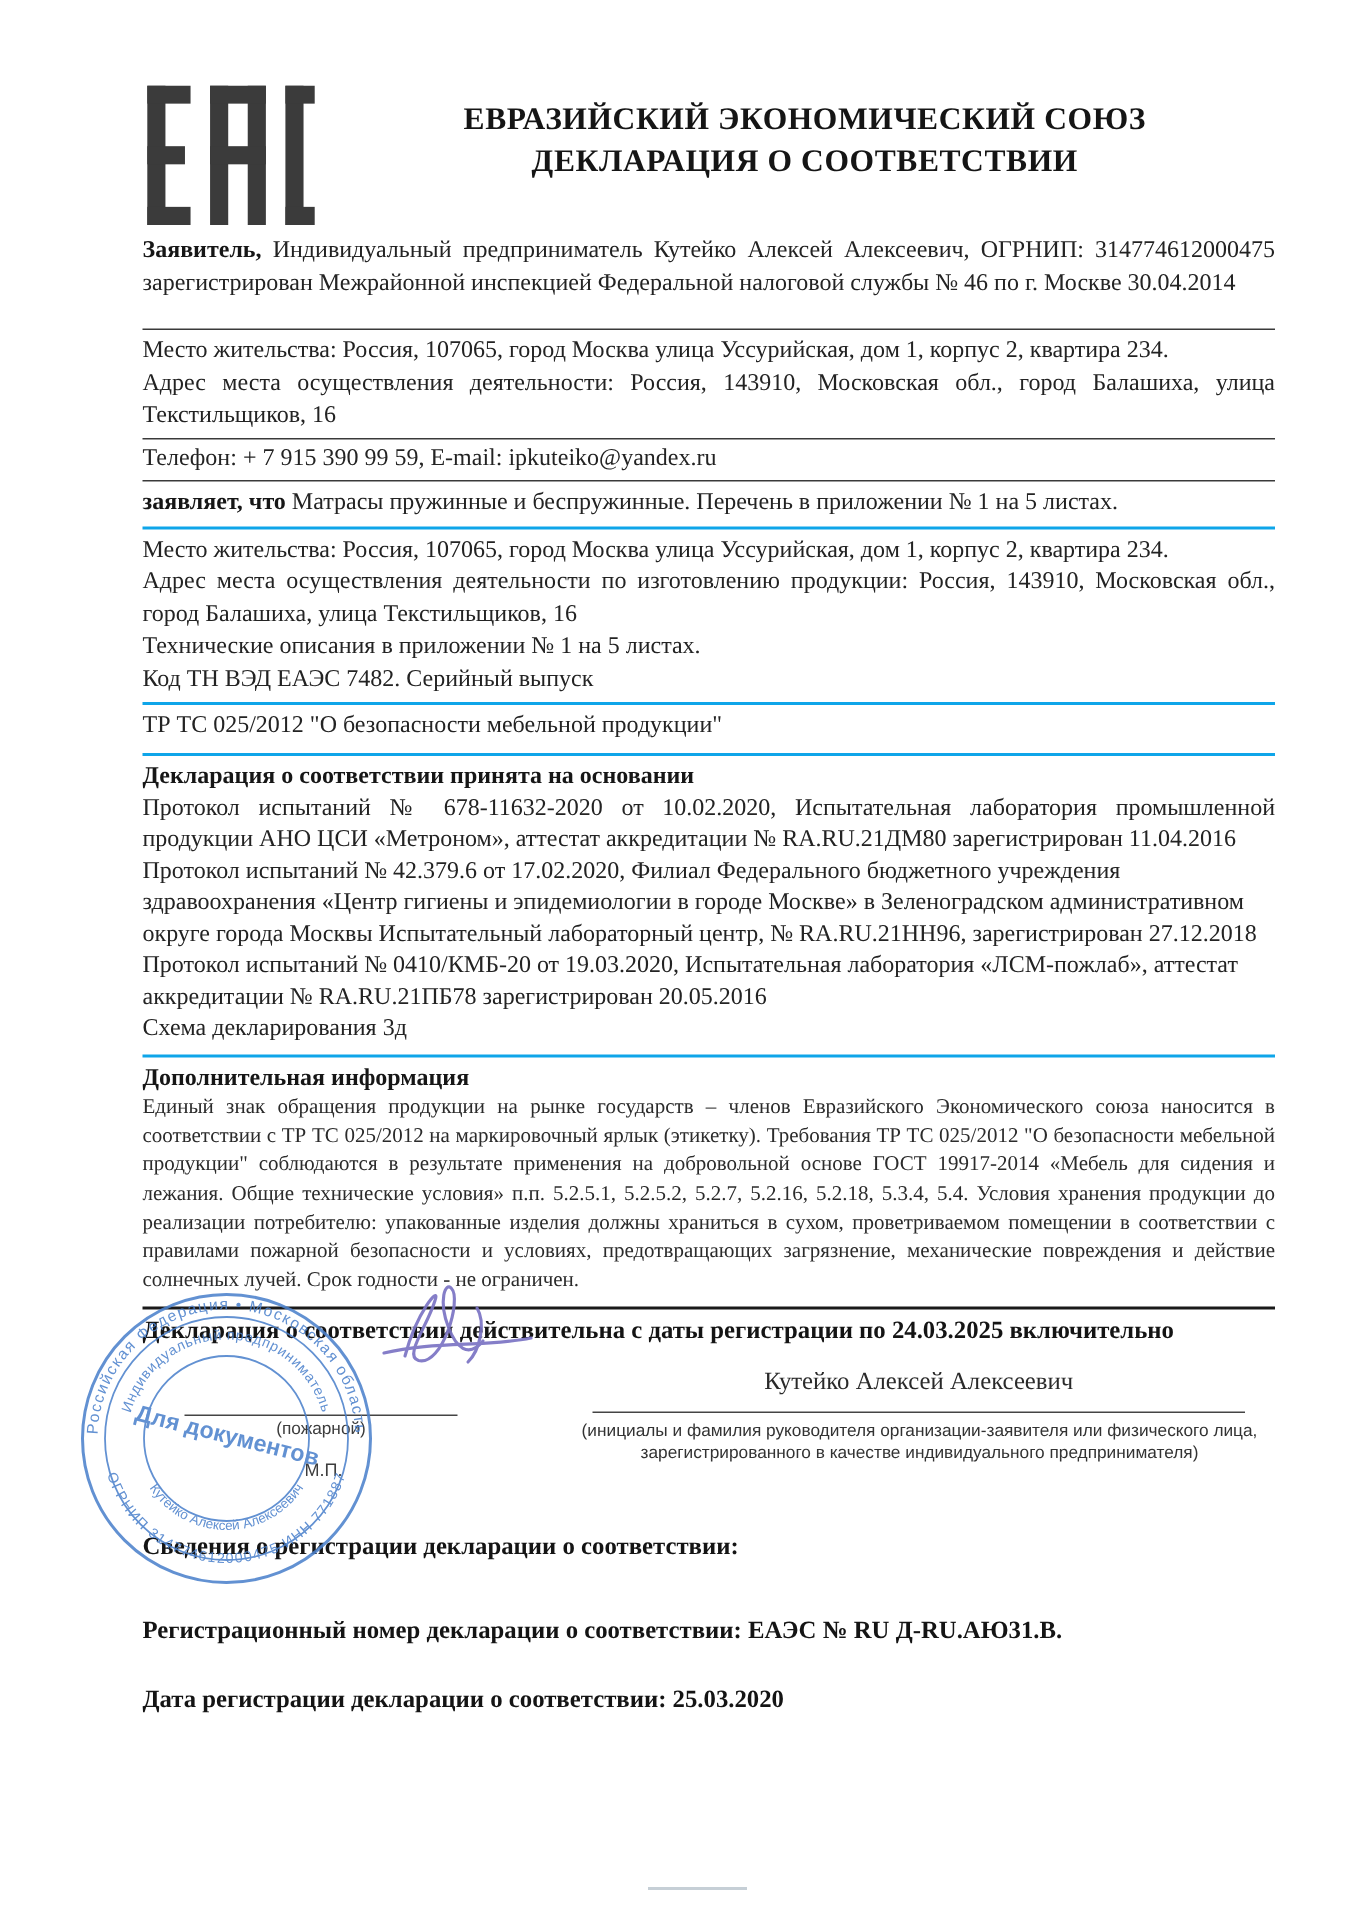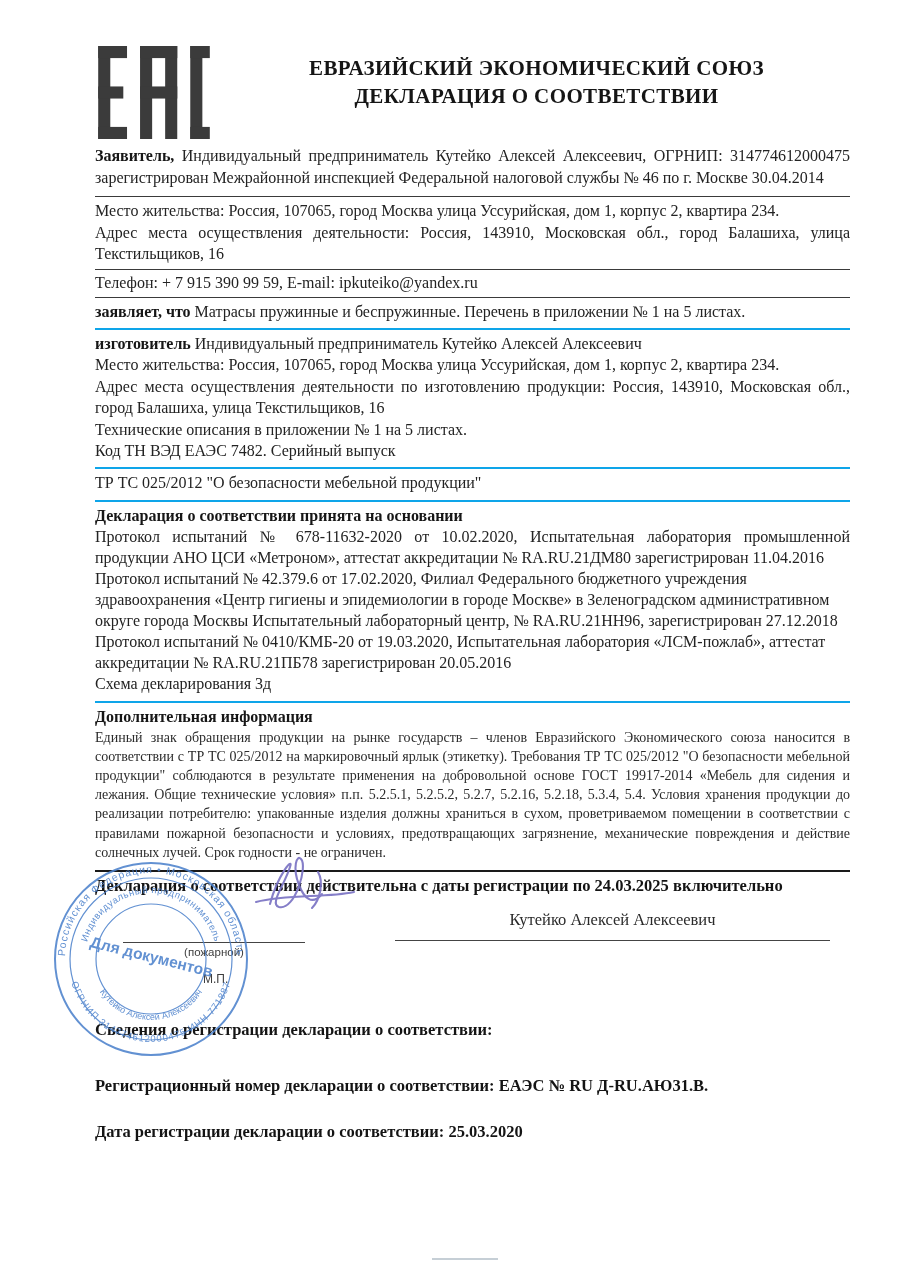--- a/index.html
+++ b/index.html
@@ -5,40 +5,40 @@
   * { margin:0; padding:0; box-sizing:border-box; }
   html,body { background:#ffffff; }
   body {
     width:900px; height:1280px;
     font-family:"Liberation Serif", serif;
     color:#232323;
     position:relative;
     overflow:hidden;
   }
   .page { position:relative; width:900px; height:1280px; background:#fff; }
-  .content { position:absolute; left:95px; top:44px; width:755px; }
+  .content { position:absolute; left:95px; top:55px; width:755px; }
 
   
   .header { position:relative; height:100px; }
   .eac-logo { position:absolute; left:3px; top:2px; width:112px; height:93px; }
   .doc-title {
     position:absolute; left:128px; right:0; top:10px;
     text-align:center; font-weight:bold; font-size:21px; line-height:28px;
     color:#151515; letter-spacing:.4px;
   }
 
   
   .sec { font-size:16px; line-height:21.5px; }
   .b-thin  { border-bottom:1.5px solid #3a3a3a; }
   .b-med   { border-bottom:2px solid #0ea5e9; }
   .b-heavy { border-bottom:2.5px solid #1a1a1a; }
   .just { text-align:justify; text-align-last:left; }
   b, .bold { font-weight:bold; color:#161616; }
 
-  .applicant { padding:1px 0 8px; }
+  .applicant { padding:1px 0 20px; }
   .address   { padding:3px 0 4px; }
   .phone     { padding:2px 0 4px; }
   .declares  { padding:3px 0 5px; }
   .manufacturer { padding:3px 0 5px; }
   .compliance   { padding:3px 0 7px; }
   .basis        { padding:3px 0 7px; line-height:21px; }
   .basis p.just { margin:0; }
   .additional   { padding:3px 0 8px; }
   .additional .addl-text { font-size:14px; line-height:19.2px; text-align:justify; text-align-last:left; color:#2b2b2b; }
   .validity { padding:4px 0 0; font-weight:bold; font-size:16.5px; color:#141414; }
@@ -116,24 +116,20 @@
     <div class="sec phone b-thin">
       <span>Телефон: + 7 915 390 99 59, E-mail: ipkuteiko@yandex.ru</span>
     </div>
 
     <div class="sec declares b-med">
       <b>заявляет, что</b>
       <span>Матрасы пружинные и беспружинные. Перечень в приложении № 1 на 5 листах.</span>
     </div>
 
     <div class="sec manufacturer b-med">
-      <div>
-        <b>изготовитель</b>
-        <span>Индивидуальный предприниматель Кутейко Алексей Алексеевич</span>
-      </div>
       <div>Место жительства: Россия, 107065, город Москва улица Уссурийская, дом 1, корпус 2, квартира 234.</div>
       <div class="just">Адрес места осуществления деятельности по изготовлению продукции: Россия, 143910, Московская обл., город  Балашиха, улица Текстильщиков, 16</div>
       <div>Технические описания в приложении № 1 на 5 листах.</div>
       <div>Код ТН ВЭД ЕАЭС 7482.  Серийный выпуск</div>
     </div>
 
     <div class="sec compliance b-med">
       <div>ТР ТС 025/2012 "О безопасности мебельной продукции"</div>
     </div>
 
@@ -151,20 +147,21 @@
     </div>
 
     <div class="validity">Декларация о соответствии  действительна с даты регистрации по 24.03.2025 включительно</div>
 
     <div class="sig-block">
       <div class="sig-name">Кутейко Алексей Алексеевич</div>
       <div class="sig-line-left"></div>
       <div class="sig-line-right"></div>
       <div class="sig-caption-left">(пожарной)</div>
       <div class="mp">М.П.</div>
+      <div class="sig-caption-right">(инициалы и фамилия руководителя организации-заявителя или физического лица, зарегистрированного в качестве индивидуального предпринимателя)</div>
     </div>
 
     <div class="reg-heading">Сведения о регистрации декларации о соответствии:</div>
     <div class="reg-number">Регистрационный номер декларации о соответствии: ЕАЭС № RU Д-RU.АЮ31.В.</div>
     <div class="reg-date">Дата регистрации декларации о соответствии: 25.03.2020</div>
 
   </div>
 
   <svg class="stamp" viewBox="0 0 202 202" aria-hidden="true">
     <defs>

